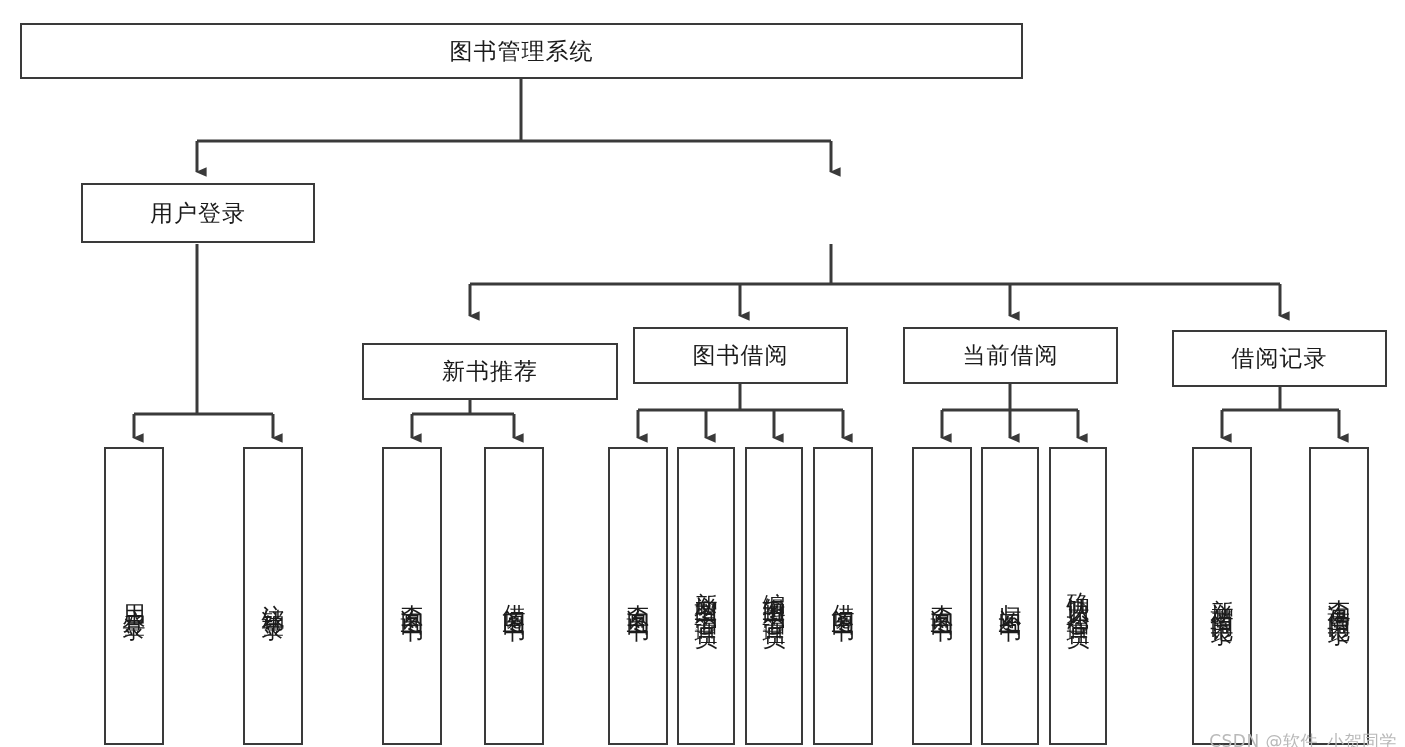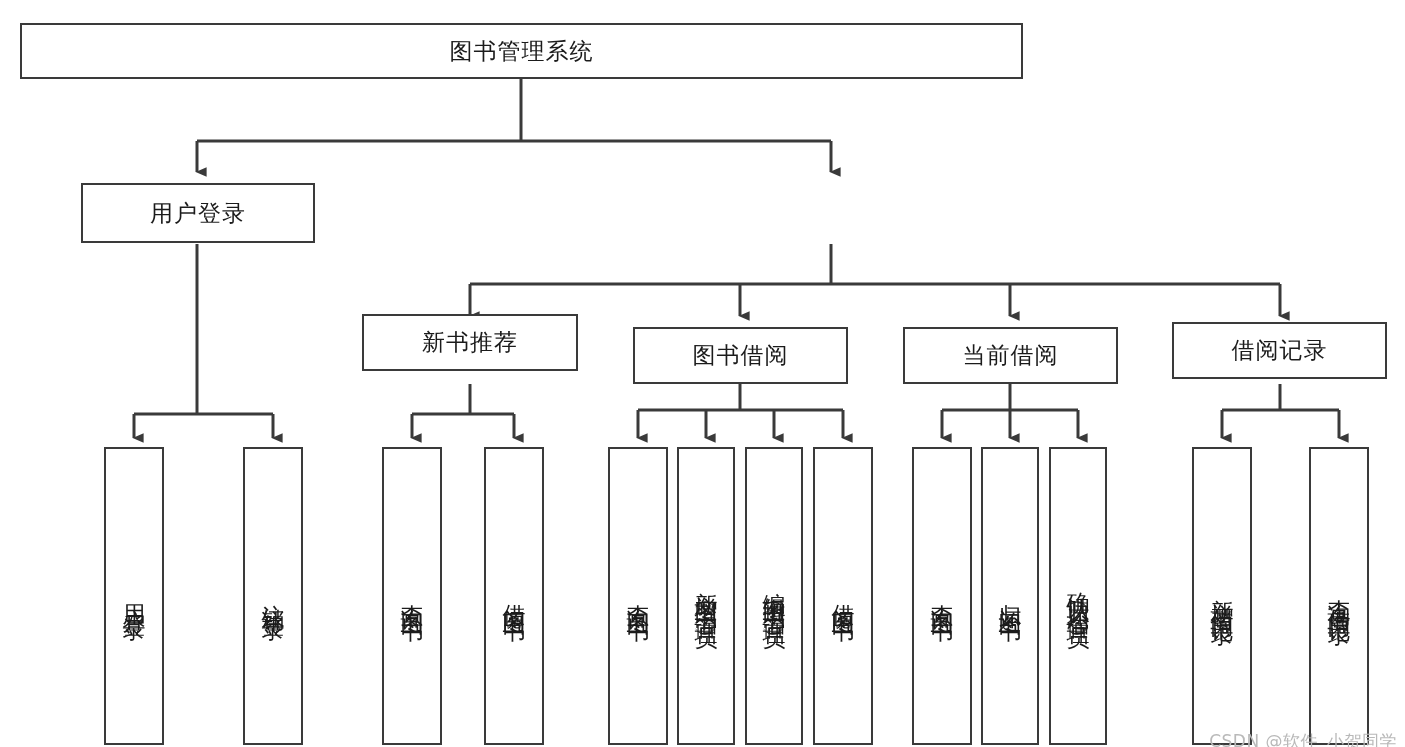--- a/index.html
+++ b/index.html
@@ -120,30 +120,30 @@
   </svg>
 
   <div class="node horiz" style="left:20px; top:13px; width:1003px; height:56px;">
     <span class="htext">图书管理系统</span>
   </div>
 
   <div class="node horiz" style="left:81px; top:173px; width:234px; height:60px;">
     <span class="htext">用户登录</span>
   </div>
 
-  <div class="node horiz" style="left:362px; top:304px; width:216px; height:57px;">
+  <div class="node horiz" style="left:362px; top:333px; width:256px; height:57px;">
     <span class="htext">新书推荐</span>
   </div>
   <div class="node horiz" style="left:633px; top:317px; width:215px; height:57px;">
     <span class="htext">图书借阅</span>
   </div>
   <div class="node horiz" style="left:903px; top:317px; width:215px; height:57px;">
     <span class="htext">当前借阅</span>
   </div>
-  <div class="node horiz" style="left:1172px; top:312px; width:215px; height:57px;text-align:center;">
+  <div class="node horiz" style="left:1172px; top:320px; width:215px; height:57px;text-align:center;">
     <span class="htext">借阅记录</span>
   </div>
 
   <div class="node vert" style="left:104px; top:437px; width:60px; height:298px;">
     <span class="vtext">用户登录</span>
   </div>
   <div class="node vert" style="left:243px; top:437px; width:60px; height:298px;">
     <span class="vtext">注销登录</span>
   </div>
 

